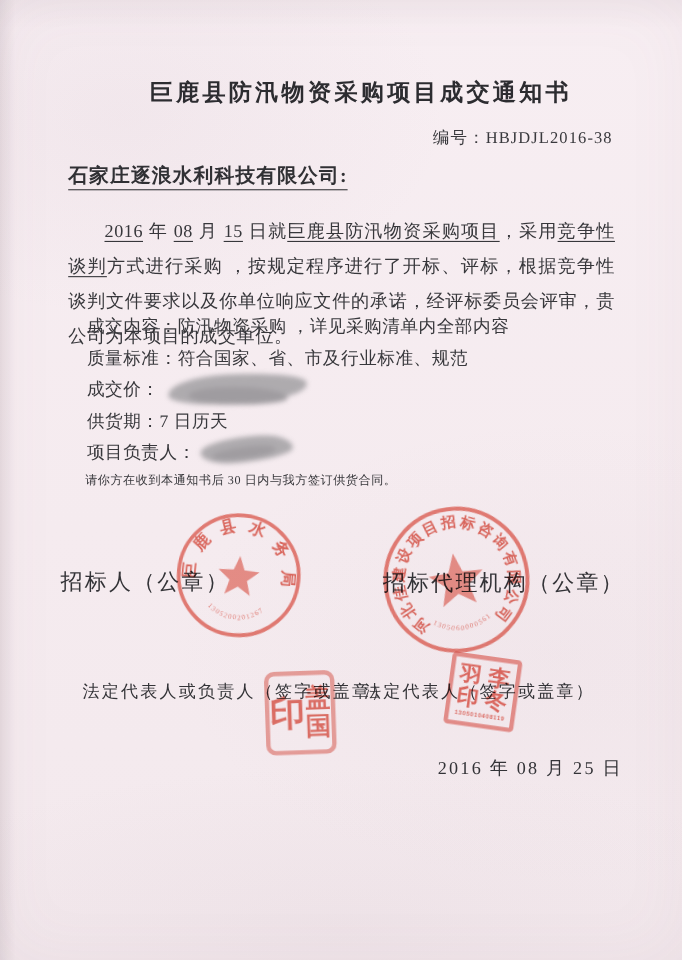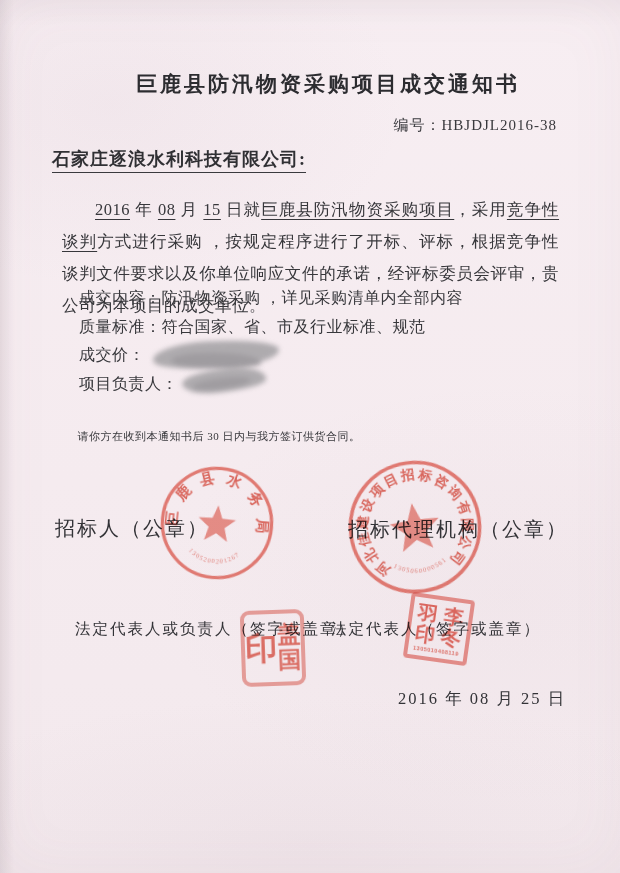--- a/index.html
+++ b/index.html
@@ -21,21 +21,21 @@
     color:#3b3b3e;
   }
   .title{
     position:absolute;top:70px;left:0;width:620px;text-align:center;
     font-size:21px;font-weight:bold;letter-spacing:3px;color:#2c2c30;margin-left:18px;
   }
   .doc-no{
     position:absolute;top:116px;right:63px;font-size:15px;color:#39393d;letter-spacing:1px;
   }
   .addressee{
-    position:absolute;top:147px;left:52px;
+    position:absolute;top:147px;left:62px;
     font-size:18px;font-weight:bold;color:#303034;letter-spacing:1px;
     border-bottom:1.6px solid #3a3a3e;padding-bottom:1px;
   }
   .para{
     position:absolute;top:194px;left:62px;width:497px;
     font-size:16.5px;line-height:32px;text-align:justify;text-indent:2em;
     color:#37373b;letter-spacing:.5px;
   }
   .para .u{text-decoration:underline;text-decoration-thickness:1.4px;text-underline-offset:4px;}
   .details{
@@ -107,20 +107,23 @@
     <div class="row">
       <span>成交内容：</span><span>防汛物资采购 ，详见采购清单内全部内容</span>
     </div>
     <div class="row">
       <span>质量标准：</span><span>符合国家、省、市及行业标准、规范</span>
     </div>
     <div class="row">
       <span>成交价：</span><span class="smudge price"></span>
     </div>
     <div class="row">
+      <span>供货期：</span><span>7 日历天</span>
+    </div>
+    <div class="row">
       <span>项目负责人：</span><span class="smudge manager"></span>
     </div>
   </div>
 
   <div class="closing">请你方在收到本通知书后 30 日内与我方签订供货合同。</div>
 
   <div class="sig-label sig-bidder">招标人（公章）</div>
   <div class="sig-label sig-agency">招标代理机构（公章）</div>
 
   <div class="stamp stamp-bidder">

